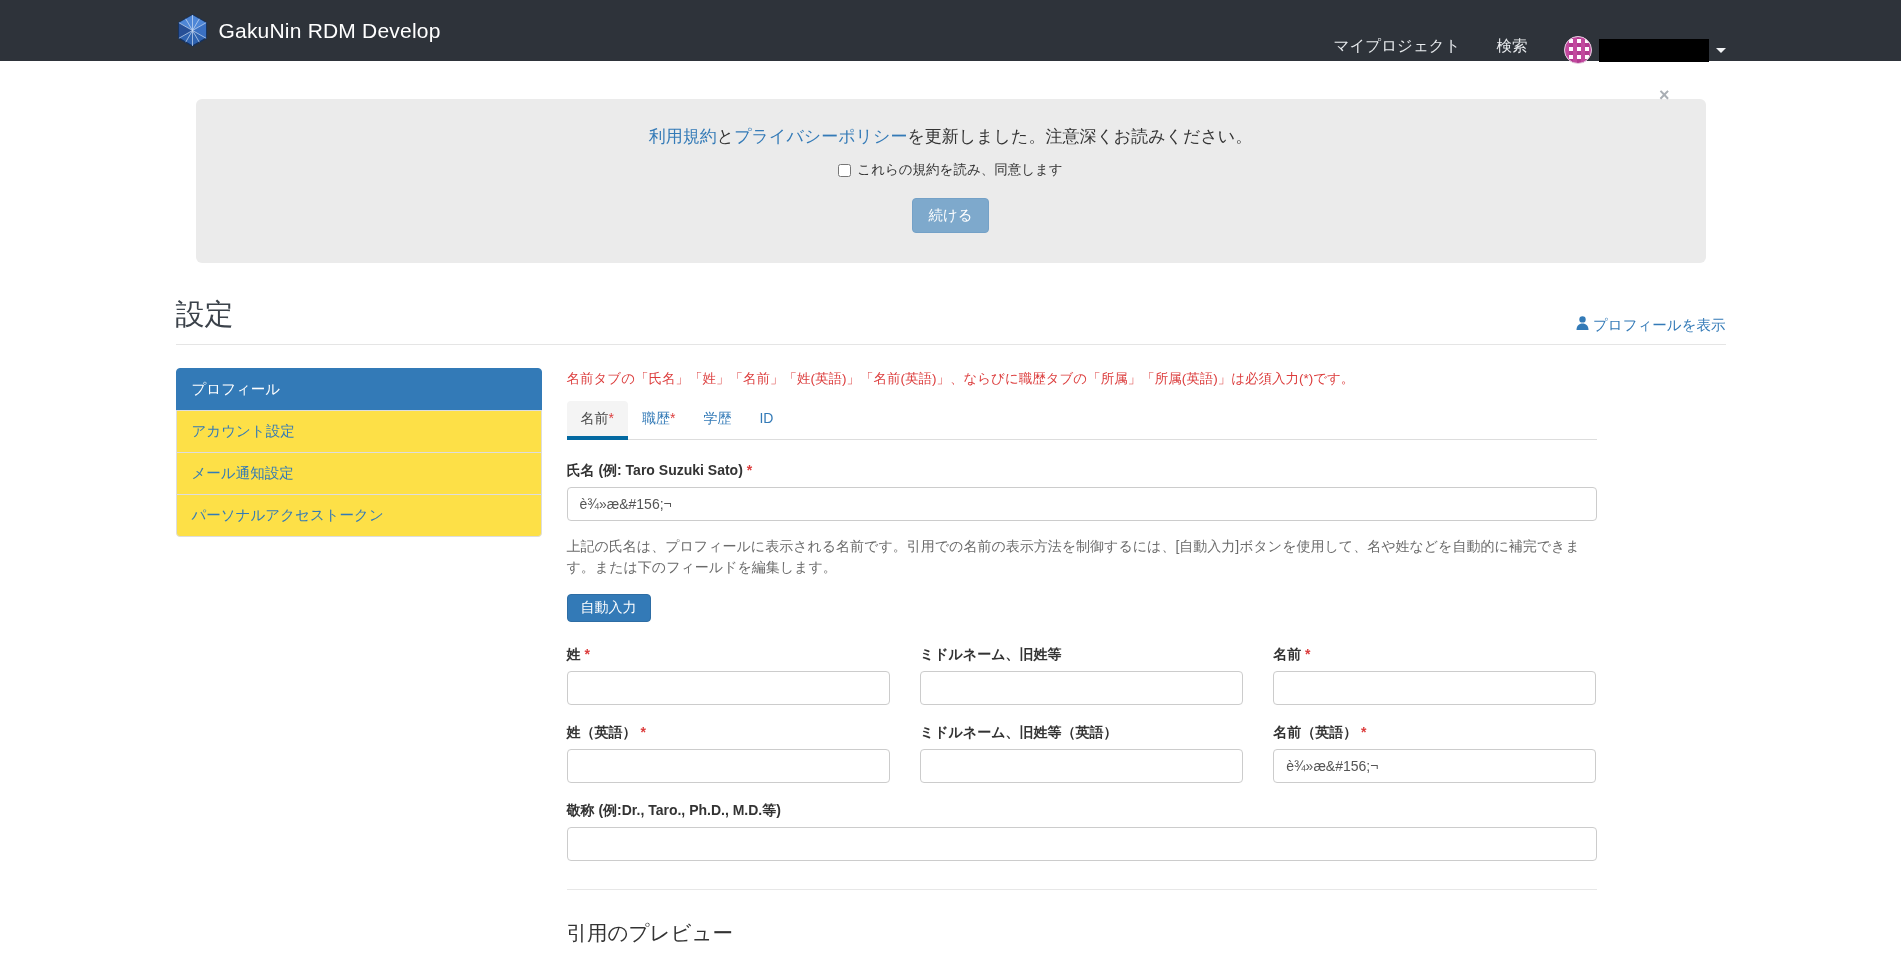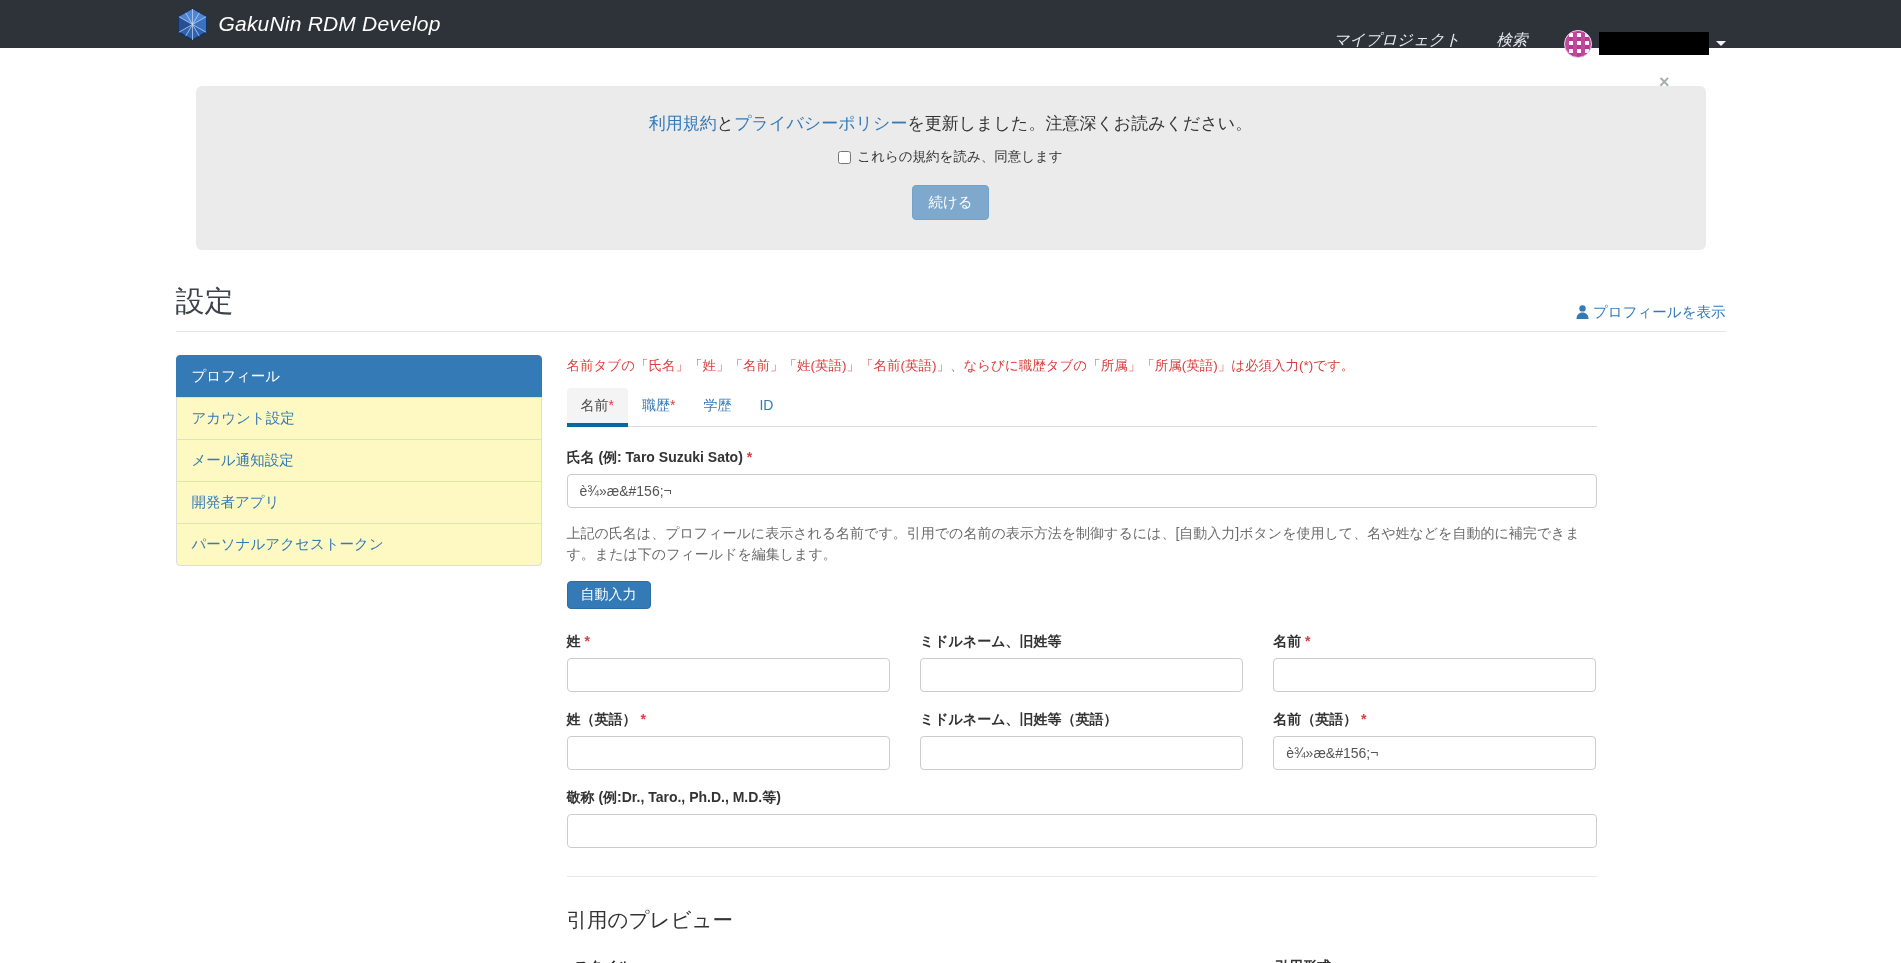--- a/index.html
+++ b/index.html
@@ -5,21 +5,21 @@
   * { box-sizing: border-box; }
   html,body { margin:0; padding:0; }
   body {
     width:1901px; height:963px; overflow:hidden;
     background:#fff; font-family:"Liberation Sans", sans-serif;
     color:#333;
   }
   a { text-decoration:none; cursor:pointer; }
 
   
-  .navbar { height:48px; background:#2e333a;font-style:italic; }
+  .navbar { height:61px; background:#2e333a; }
   .nav-inner { width:1550px; margin:0 auto; height:100%; display:flex; align-items:center; }
   .brand { display:flex; align-items:center; gap:10px; }
   .logo { width:33px; height:33px; display:block; }
   .brand-title { color:#ffffff; font-size:21px; letter-spacing:.2px; }
   .nav-right { margin-left:auto; display:flex; align-items:flex-start; gap:36px;margin-top:39px; }
   .nav-link { color:#e8ebee; font-size:15.5px; }
   .user-group { display:flex; align-items:center; gap:7px; cursor:pointer; }
   .avatar {
     width:28px; height:28px; border-radius:50%;
     background-color:#fdf3fb;
@@ -51,32 +51,32 @@
   .btn-continue {
     display:inline-block; margin-top:17px; background:#7ea9cc; color:#fff;
     border:1px solid #74a1c7; border-radius:4px; padding:7px 15px; font-size:14.5px;
     cursor:pointer; font-family:inherit;
   }
 
   
   .container { width:1550px; margin:0 auto; }
   .page-head { display:flex; justify-content:space-between; align-items:flex-end; margin-top:32px; }
   .page-title { font-size:29px; font-weight:normal; color:#3b424a; margin:0; }
-  .view-profile { display:flex; align-items:center; gap:4px; color:#337ab7; font-size:14.5px; }
+  .view-profile { display:flex; align-items:flex-start; gap:4px; color:#337ab7; font-size:14.5px; }
   .person-icon { width:13px; height:14px; }
   .head-rule { border:none; border-top:1px solid #e5e5e5; margin:9px 0 23px; }
 
   .cols { display:flex; align-items:flex-start; }
 
   
   .sidebar { width:366px; flex:none; }
   .list-group { border-radius:4px; }
   .lg-item {
     display:block; padding:11px 15px; border:1px solid #ddd; margin-bottom:-1px;
-    font-size:14.5px; color:#337ab7; background:#fef9c3; cursor:pointer;
+    font-size:14.5px; color:#337ab7; background:#fde047; cursor:pointer;
   }
   .lg-item:first-child { border-radius:4px 4px 0 0; }
   .lg-item:last-child { border-radius:0 0 4px 4px; margin-bottom:0; }
   .lg-item.active { background:#337ab7; border-color:#337ab7; color:#fff; }
 
   
   .main { width:1030px; margin-left:25px; }
   .required-note { color:#dc3d3d; font-size:13.5px; margin:2px 0 13px; }
 
   .tabs { display:flex; border-bottom:1px solid #ddd; list-style:none; margin:0; padding:0; }
@@ -170,21 +170,20 @@
   </div>
   <hr class="head-rule">
 
   <div class="cols">
 
     <div class="sidebar">
       <div class="list-group">
         <a class="lg-item active">プロフィール</a>
         <a class="lg-item">アカウント設定</a>
         <a class="lg-item">メール通知設定</a>
-        <a class="lg-item">開発者アプリ</a>
         <a class="lg-item">パーソナルアクセストークン</a>
       </div>
     </div>
 
     <div class="main">
       <p class="required-note">名前タブの「氏名」「姓」「名前」「姓(英語)」「名前(英語)」、ならびに職歴タブの「所属」「所属(英語)」は必須入力(*)です。</p>
 
       <ul class="tabs">
         <li class="tab active"><span>名前</span><span class="req-star">*</span></li>
         <li class="tab"><span>職歴</span><span class="req-star">*</span></li>

